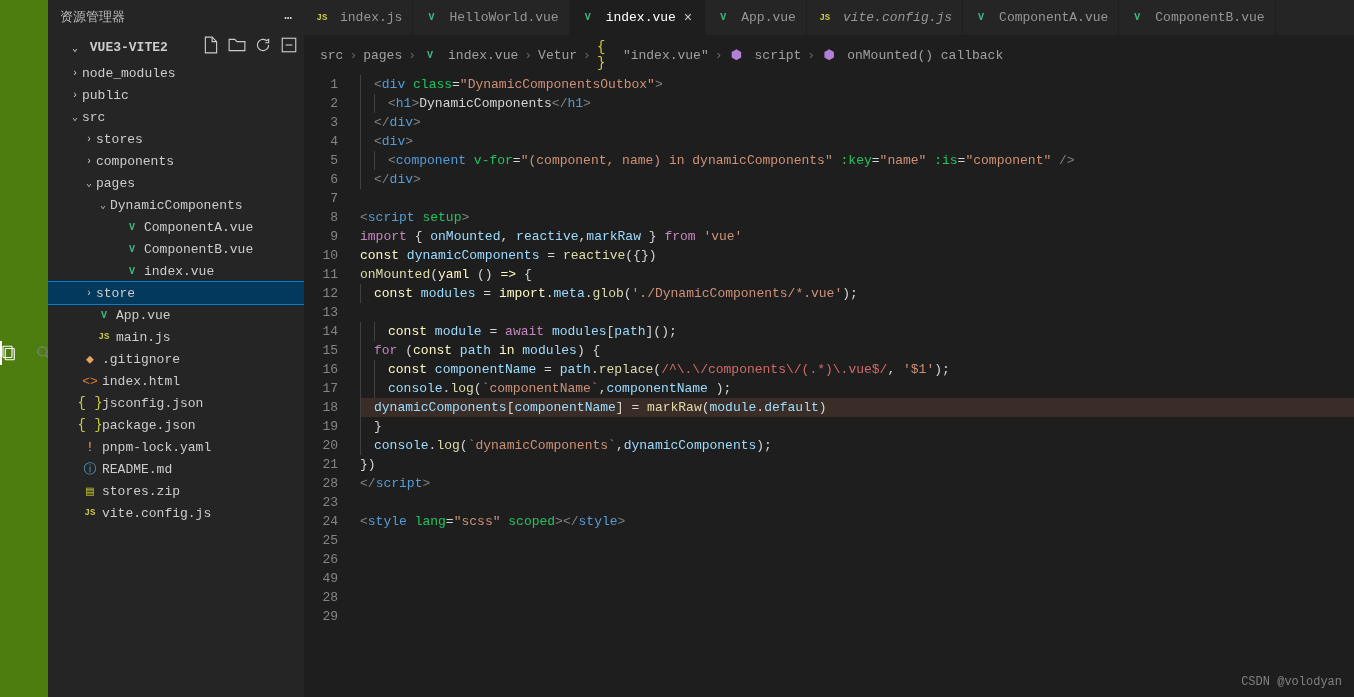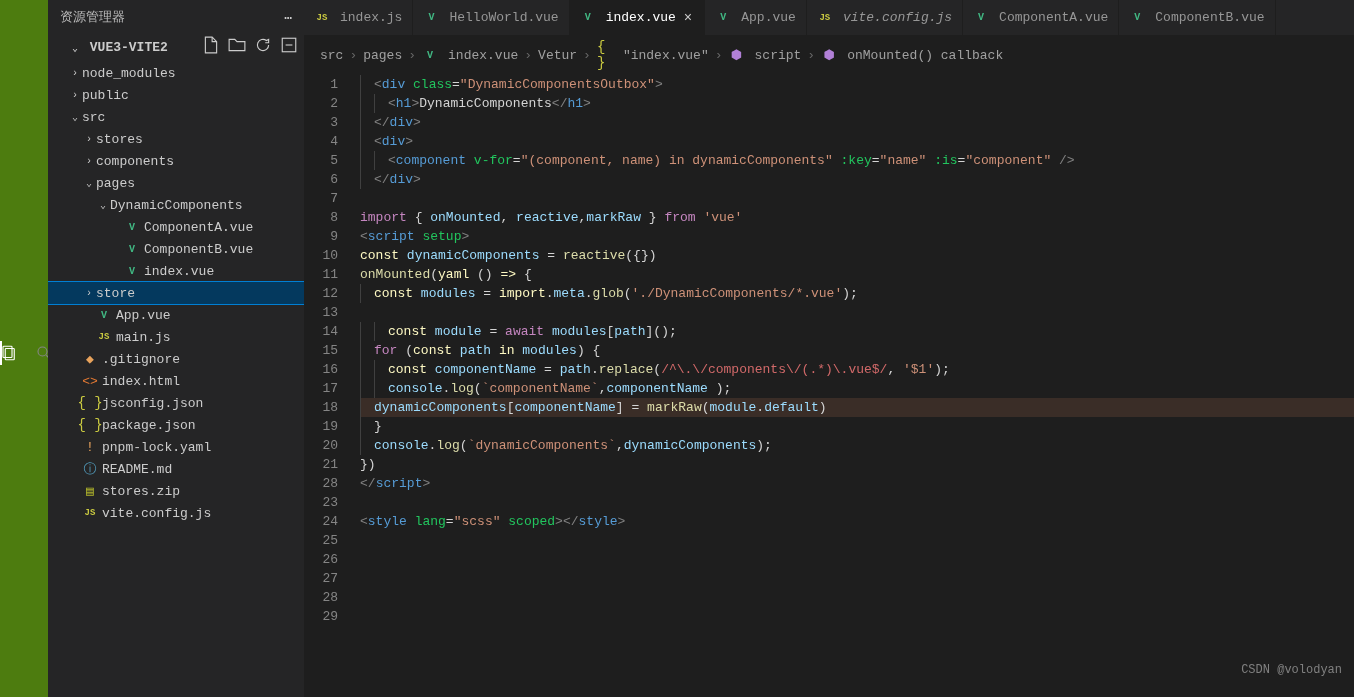--- a/index.html
+++ b/index.html
@@ -39,21 +39,21 @@
 .c-tag{color:#808080}
 .c-el{color:#569cd6}
 .c-attr{color:#22c55e}
 .c-str{color:#ce9178}
 .c-kw{color:#c586c0}
 .c-kw2{color:#fef9c3}
 .c-fn{color:#dcdcaa}
 .c-var{color:#9cdcfe}
 .c-pun{color:#d4d4d4}
 .c-reg{color:#d16969}
-.watermark{position:absolute;bottom:20px;right:12px;color:#808080;font-size:12px}
+.watermark{position:absolute;bottom:8px;right:12px;color:#808080;font-size:12px}
 svg{width:18px;height:18px}
 </style>
 </head>
 <body>
 
 <div class="activity-bar">
   <div class="ab-item active" style="position:relative">
       <svg viewBox="0 0 24 24" fill="none" stroke="currentColor" stroke-width="1.5">
         <rect x="4" y="3" width="12" height="15" rx="1"></rect>
         <rect x="7" y="6" width="12" height="15" rx="1"></rect>
@@ -315,34 +315,34 @@
         <div>17</div>
         <div>18</div>
         <div>19</div>
         <div>20</div>
         <div>21</div>
         <div>28</div>
         <div>23</div>
         <div>24</div>
         <div>25</div>
         <div>26</div>
-        <div>27</div>
+        <div>49</div>
         <div>28</div>
         <div>29</div>
       </div>
     <div class="code" id="code">
         <div class="line"><span class="indent-guide"></span><span class="c-tag">&lt;</span><span class="c-el">div</span> <span class="c-attr">class</span><span class="c-pun">=</span><span class="c-str">"DynamicComponentsOutbox"</span><span class="c-tag">&gt;</span></div>
         <div class="line"><span class="indent-guide"></span><span class="indent-guide"></span><span class="c-tag">&lt;</span><span class="c-el">h1</span><span class="c-tag">&gt;</span><span class="c-pun">DynamicComponents</span><span class="c-tag">&lt;/</span><span class="c-el">h1</span><span class="c-tag">&gt;</span></div>
         <div class="line"><span class="indent-guide"></span><span class="c-tag">&lt;/</span><span class="c-el">div</span><span class="c-tag">&gt;</span></div>
         <div class="line"><span class="indent-guide"></span><span class="c-tag">&lt;</span><span class="c-el">div</span><span class="c-tag">&gt;</span></div>
         <div class="line"><span class="indent-guide"></span><span class="indent-guide"></span><span class="c-tag">&lt;</span><span class="c-el">component</span> <span class="c-attr">v-for</span><span class="c-pun">=</span><span class="c-str">"(component, name) in dynamicComponents"</span> <span class="c-attr">:key</span><span class="c-pun">=</span><span class="c-str">"name"</span> <span class="c-attr">:is</span><span class="c-pun">=</span><span class="c-str">"component"</span> <span class="c-tag">/&gt;</span></div>
         <div class="line"><span class="indent-guide"></span><span class="c-tag">&lt;/</span><span class="c-el">div</span><span class="c-tag">&gt;</span></div>
         <div class="line">&nbsp;</div>
+        <div class="line"><span class="c-tag">&lt;</span><span class="c-el">script</span> <span class="c-attr">setup</span><span class="c-tag">&gt;</span></div>
         <div class="line"><span class="c-kw">import</span> <span class="c-pun">{</span> <span class="c-var">onMounted</span><span class="c-pun">,</span> <span class="c-var">reactive</span><span class="c-pun">,</span><span class="c-var">markRaw</span> <span class="c-pun">}</span> <span class="c-kw">from</span> <span class="c-str">'vue'</span></div>
-        <div class="line"><span class="c-tag">&lt;</span><span class="c-el">script</span> <span class="c-attr">setup</span><span class="c-tag">&gt;</span></div>
         <div class="line"><span class="c-kw2">const</span> <span class="c-var">dynamicComponents</span> <span class="c-pun">=</span> <span class="c-fn">reactive</span><span class="c-pun">({})</span></div>
         <div class="line"><span class="c-fn">onMounted</span><span class="c-pun">(</span><span class="c-kw2">yaml</span> <span class="c-pun">()</span> <span class="c-kw2">=&gt;</span> <span class="c-pun">{</span></div>
         <div class="line"><span class="indent-guide"></span><span class="c-kw2">const</span> <span class="c-var">modules</span> <span class="c-pun">=</span> <span class="c-kw2">import</span><span class="c-pun">.</span><span class="c-var">meta</span><span class="c-pun">.</span><span class="c-fn">glob</span><span class="c-pun">(</span><span class="c-str">'./DynamicComponents/*.vue'</span><span class="c-pun">);</span></div>
         <div class="line">&nbsp;</div>
         <div class="line"><span class="indent-guide"></span><span class="indent-guide"></span><span class="c-kw2">const</span> <span class="c-var">module</span> <span class="c-pun">=</span> <span class="c-kw">await</span> <span class="c-var">modules</span><span class="c-pun">[</span><span class="c-var">path</span><span class="c-pun">]();</span></div>
         <div class="line"><span class="indent-guide"></span><span class="c-kw">for</span> <span class="c-pun">(</span><span class="c-kw2">const</span> <span class="c-var">path</span> <span class="c-kw2">in</span> <span class="c-var">modules</span><span class="c-pun">) {</span></div>
         <div class="line"><span class="indent-guide"></span><span class="indent-guide"></span><span class="c-kw2">const</span> <span class="c-var">componentName</span> <span class="c-pun">=</span> <span class="c-var">path</span><span class="c-pun">.</span><span class="c-fn">replace</span><span class="c-pun">(</span><span class="c-reg">/^\.\/</span><span class="c-reg">components</span><span class="c-reg">\/(</span><span class="c-reg">.*</span><span class="c-reg">)\.</span><span class="c-reg">vue</span><span class="c-reg">$/</span><span class="c-pun">, </span><span class="c-str">'$1'</span><span class="c-pun">);</span></div>
         <div class="line"><span class="indent-guide"></span><span class="indent-guide"></span><span class="c-var">console</span><span class="c-pun">.</span><span class="c-fn">log</span><span class="c-pun">(</span><span class="c-str">`componentName`</span><span class="c-pun">,</span><span class="c-var">componentName</span><span class="c-pun"> );</span></div>
         <div class="line hl-line"><span class="indent-guide"></span><span class="c-var">dynamicComponents</span><span class="c-pun">[</span><span class="c-var">componentName</span><span class="c-pun">] = </span><span class="c-fn">markRaw</span><span class="c-pun">(</span><span class="c-var">module</span><span class="c-pun">.</span><span class="c-var">default</span><span class="c-pun">)</span></div>
         <div class="line"><span class="indent-guide"></span><span class="c-pun">}</span></div>

